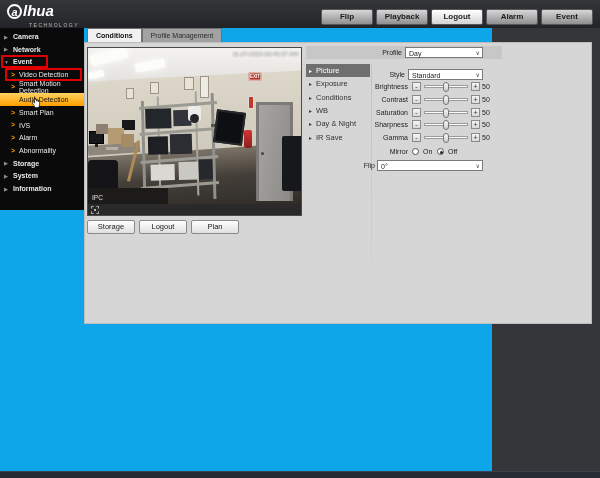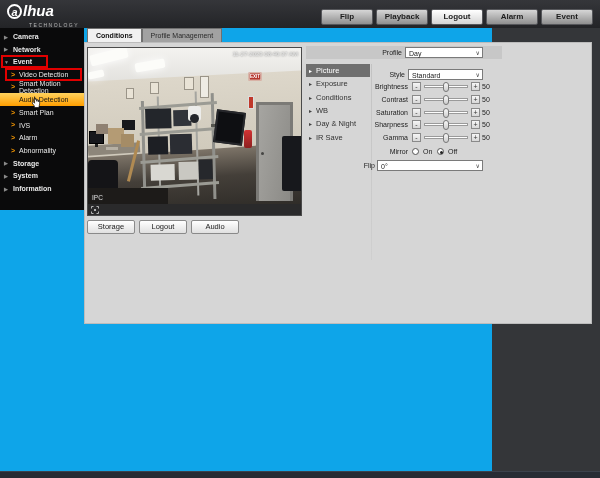--- a/index.html
+++ b/index.html
@@ -264,21 +264,21 @@
       <svg width="8" height="8" viewBox="0 0 8 8">
         <path d="M0.5 2.5 V0.5 H2.5 M5.5 0.5 H7.5 V2.5 M7.5 5.5 V7.5 H5.5 M2.5 7.5 H0.5 V5.5" stroke="#b5b5b5" fill="none" stroke-width="1"></path>
         <rect x="3" y="3" width="2" height="2" fill="#b5b5b5"></rect>
       </svg>
     </div>
   </div>
 
   <div class="actions">
     <div class="act-btn">Storage</div>
     <div class="act-btn">Logout</div>
-    <div class="act-btn">Audio</div>
+    <div class="act-btn">Plan</div>
   </div>
 
   <div class="profile-bar">
     <div class="ctl-label" style="left:36px;top:1.5px;width:60px;">Profile</div>
     <div class="sel" style="left:99px;top:1px;width:78px;">
       <span>Day</span>
       <span class="sel-arrow">∨</span>
     </div>
   </div>
 

